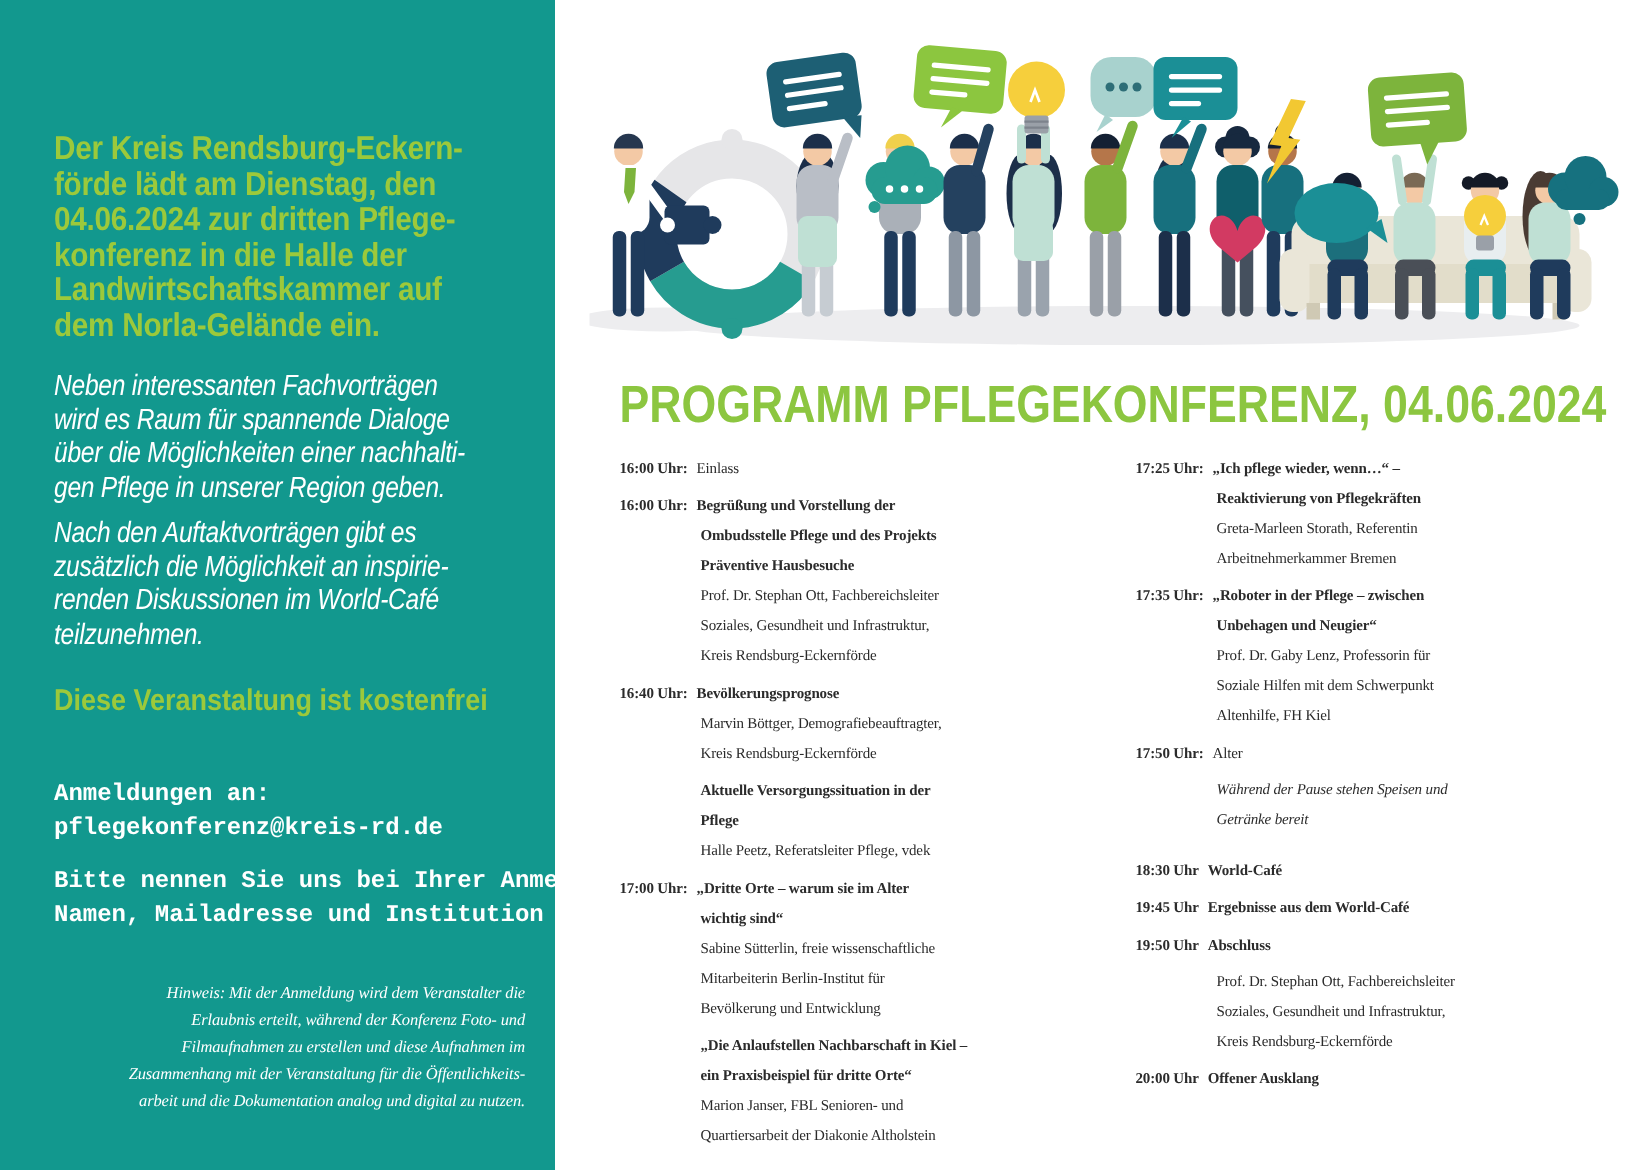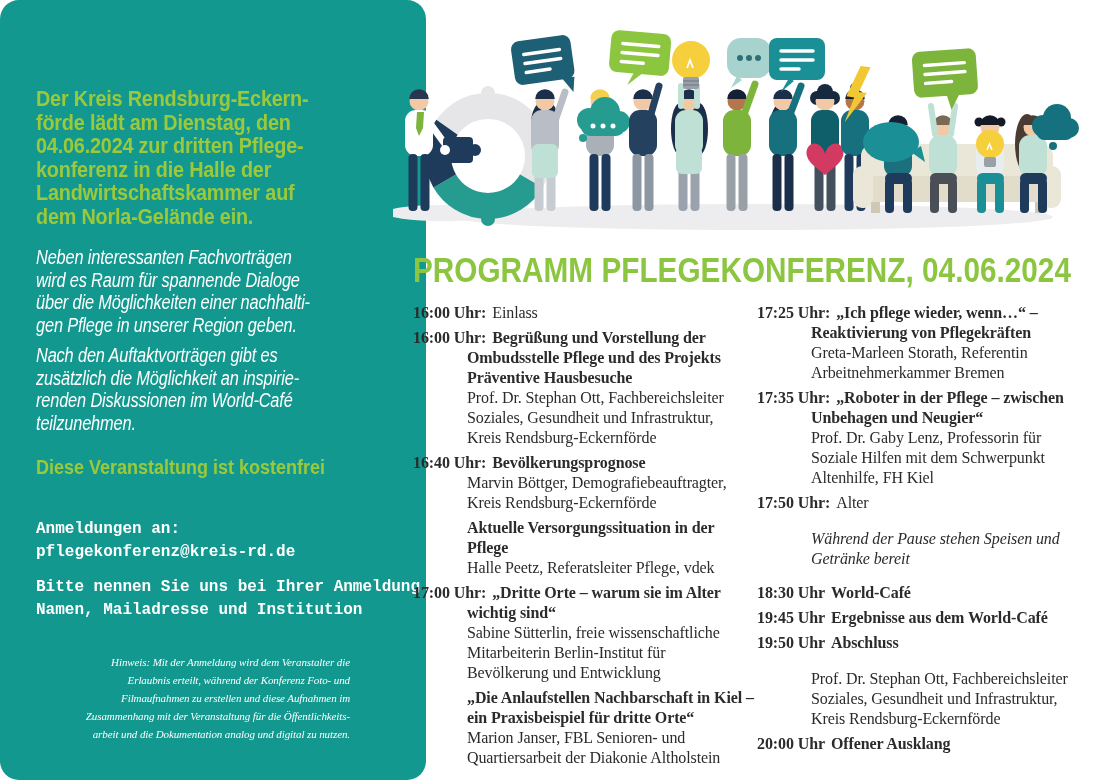--- a/index.html
+++ b/index.html
@@ -1,50 +1,50 @@
 <!DOCTYPE html>
 <html style="--teal: #12988e; --accent: #8cc640; --hl-green: #9cc93b;"><head>
 <meta charset="utf-8">
 <style>
   html,body{margin:0;padding:0;background:#fff;}
   .page{position:relative;width:1100px;height:780px;background:#ffffff;overflow:hidden;
         font-family:"Liberation Sans",sans-serif;}
   
-  .sidebar{position:absolute;left:0;top:0;width:426px;height:780px;background:var(--teal,#12988e);border-radius:19px;}
+  .sidebar{position:absolute;left:0;top:0;width:370px;height:780px;background:var(--teal,#12988e);}
   .sidebar > div{position:absolute;white-space:nowrap;}
   .headline{left:36px;top:87px;color:var(--hl-green,#9cc93b);font-size:22px;line-height:23.5px;
             font-weight:700;transform:scaleX(.9);transform-origin:left top;letter-spacing:-.2px;}
   .para{left:36px;color:#ffffff;font-style:italic;font-size:19.5px;line-height:22.5px;font-weight:500;
         transform:scaleX(.84);transform-origin:left top;letter-spacing:-.2px;}
   .para1{top:246px;}
   .para2{top:344px;}
   .free{left:36px;top:456px;color:var(--hl-green,#9cc93b);font-size:20px;font-weight:600;
         transform:scaleX(.9);transform-origin:left top;}
   .contact{left:36px;top:518px;color:#ffffff;font-family:Liberation Mono, monospace;font-weight:700;
            font-size:16px;line-height:23px;}
   .registration{top:576px;}
   .hint{left:18px;top:653px;width:332px;text-align:right;color:#ffffff;font-family:"Liberation Serif",serif;
         font-style:italic;font-size:11px;line-height:18px;letter-spacing:-.1px;}
   
   .illustration{position:absolute;left:393px;top:4px;width:690px;height:240px;}
   .title{position:absolute;left:413px;top:250px;margin:0;color:var(--accent,#8cc640);
          font-size:35px;font-weight:700;letter-spacing:0;white-space:nowrap;
          transform:scaleX(.85);transform-origin:left top;}
-  .program-col{position:absolute;top:303px;font-family:"Liberation Serif",serif;font-size:16px;
+  .program-col{position:absolute;top:303px;font-family:"Liberation Serif",serif;font-size:10px;
                line-height:20px;color:#2b2b2b;letter-spacing:-.1px;}
   .col1{left:413px;width:344px;}
   .col2{left:757px;width:340px;}
   .entry{margin-bottom:5px;}
   .entry.gap{margin-top:14px;}
   .eline{white-space:nowrap;}
   .eline.cont{padding-left:54px;}
   .eline .time{font-weight:700;margin-right:6px;}
   .eline.b{font-weight:700;}
   .eline.i{font-style:italic;}
-  .eline.sp{margin-top:16px;}
+  .eline.sp{margin-top:4px;}
 </style>
 </head>
 <body>
 
 <div class="page">
 
   <aside class="sidebar">
     <div class="headline">
         <div>Der Kreis Rendsburg-Eckern-</div>
         <div>förde lädt am Dienstag, den</div>

